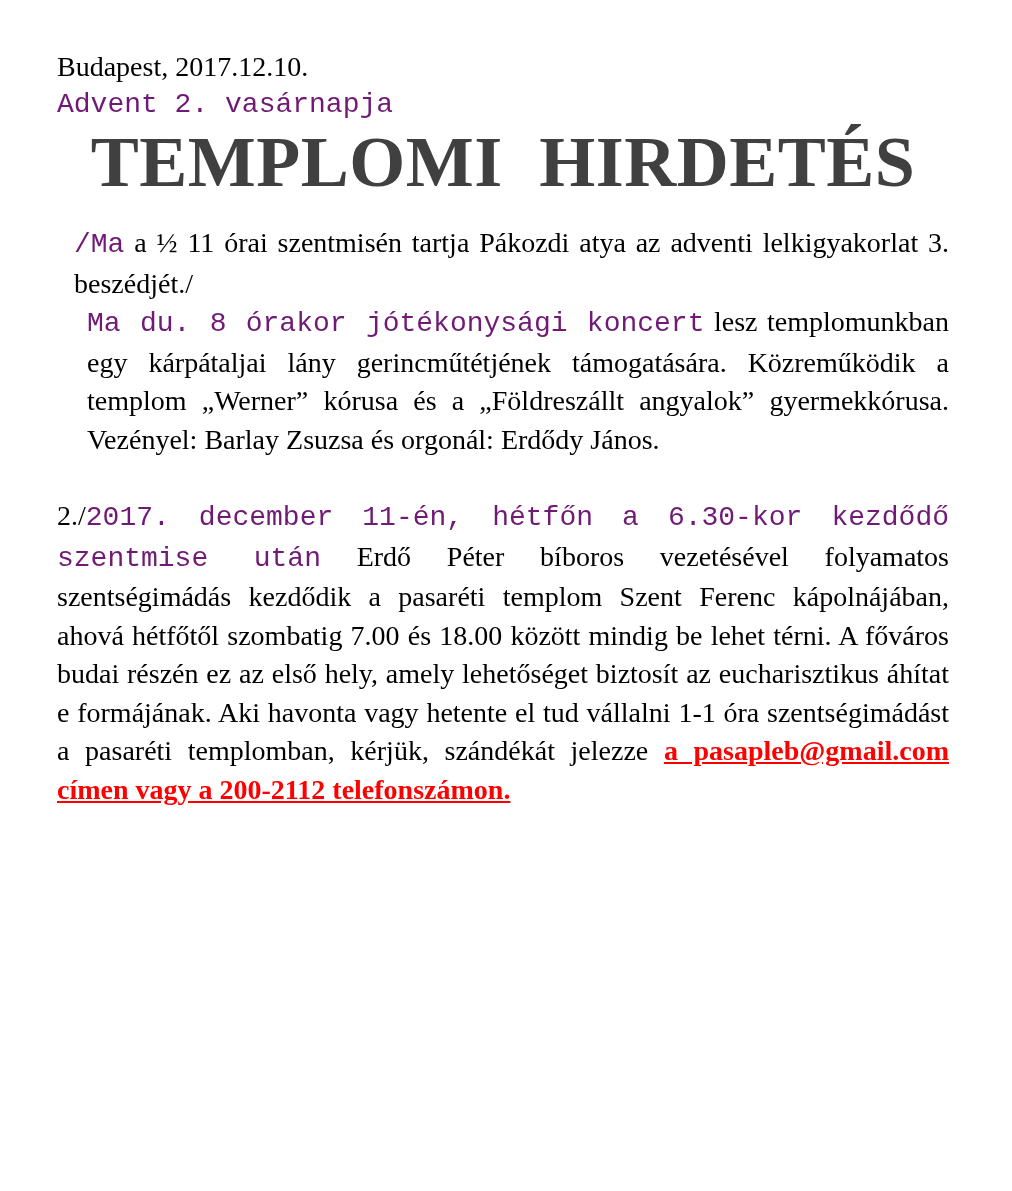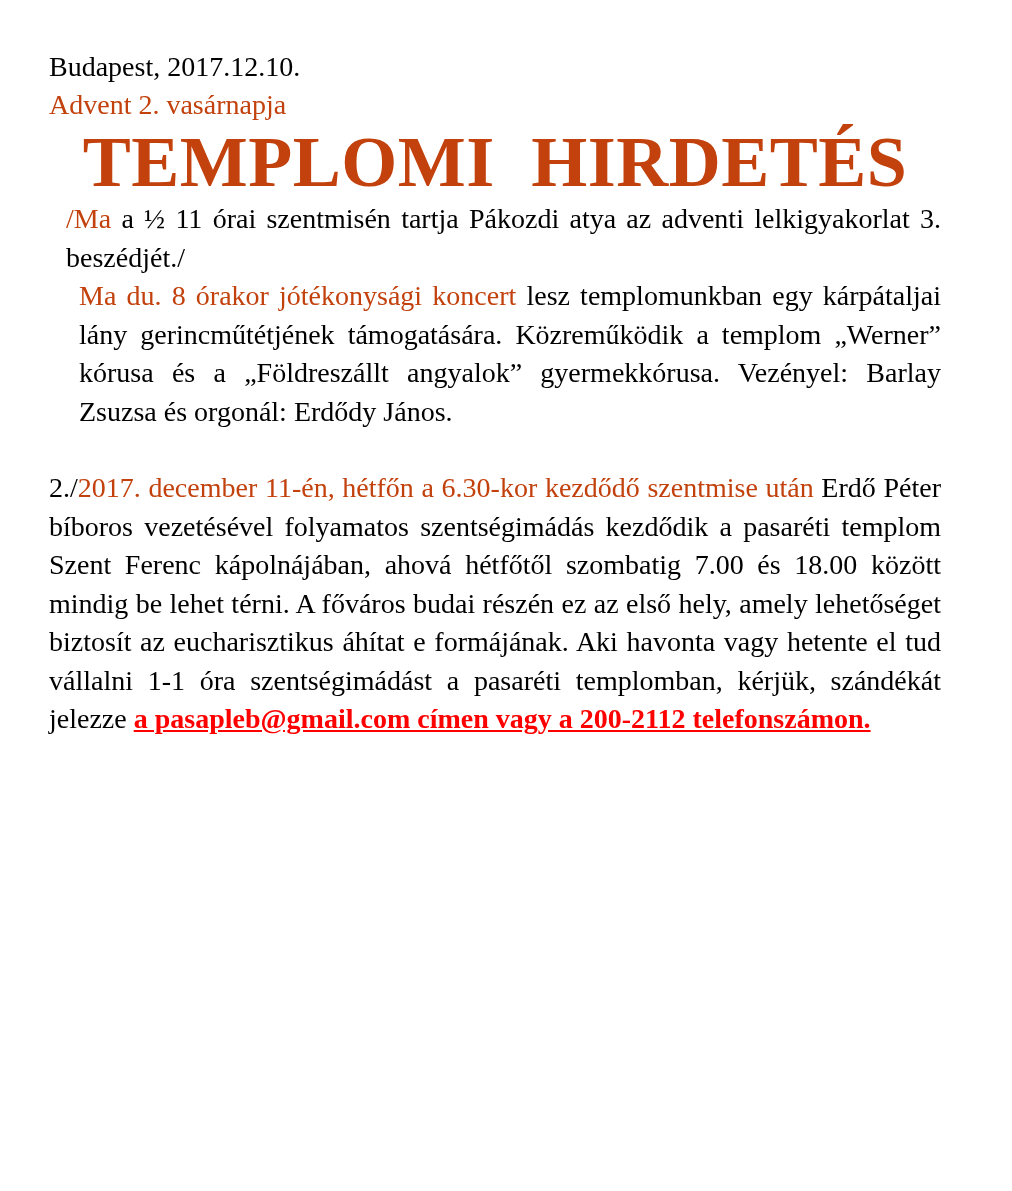--- a/index.html
+++ b/index.html
@@ -10,53 +10,53 @@
     body {
       width: 1012px;
       height: 1191px;
       position: relative;
       overflow: hidden;
       font-family: "Liberation Serif", serif;
       color: #000000;
     }
     .page {
       position: absolute;
-      left: 49px;
+      left: 57px;
       top: 48px;
       width: 892px;
     }
     .hdr-line {
       font-size: 28px;
       line-height: 38px;
       white-space: nowrap;
     }
-    .purple { color: #c2410c; }
+    .purple { color: #701a75; font-family: Liberation Mono, monospace; }
     .red { color: #ff0000; text-decoration: underline; }
     .bold { font-weight: bold; }
     .ital { font-style: italic; }
     .title {
       font-size: 72px;
       font-weight: bold;
       line-height: 76px;
-      color: #c2410c;
+      color: #404040;
       text-align: center;
       margin-top: 0px;
       margin-bottom: 0px;
       letter-spacing: 0.5px;
       word-spacing: 18px;
       white-space: nowrap;
     }
     .para {
       font-size: 28px;
       line-height: 38.5px;
       text-align: justify;
       margin: 0;
     }
     .gap { height: 38px; }
-    .indent1 { padding-left: 17px; }
+    .indent1 { padding-left: 17px; margin-top: 24px; }
     .indent2 { padding-left: 30px; }
   </style>
 </head>
 <body>
 
 <div class="page">
 
   <div class="hdr-line">Budapest, 2017.12.10.</div>
   <div class="hdr-line purple">Advent 2. vasárnapja</div>
 

